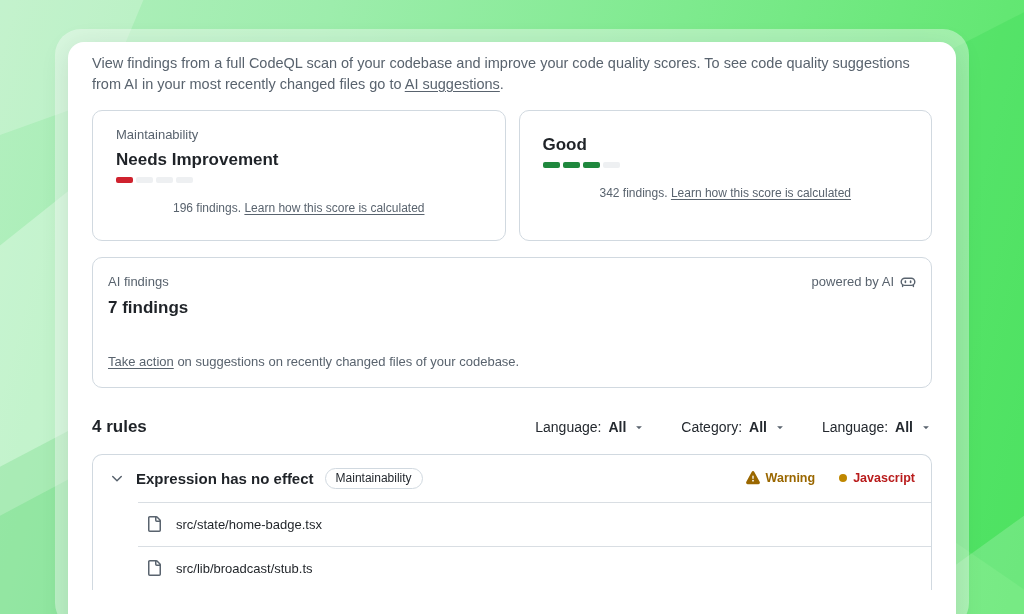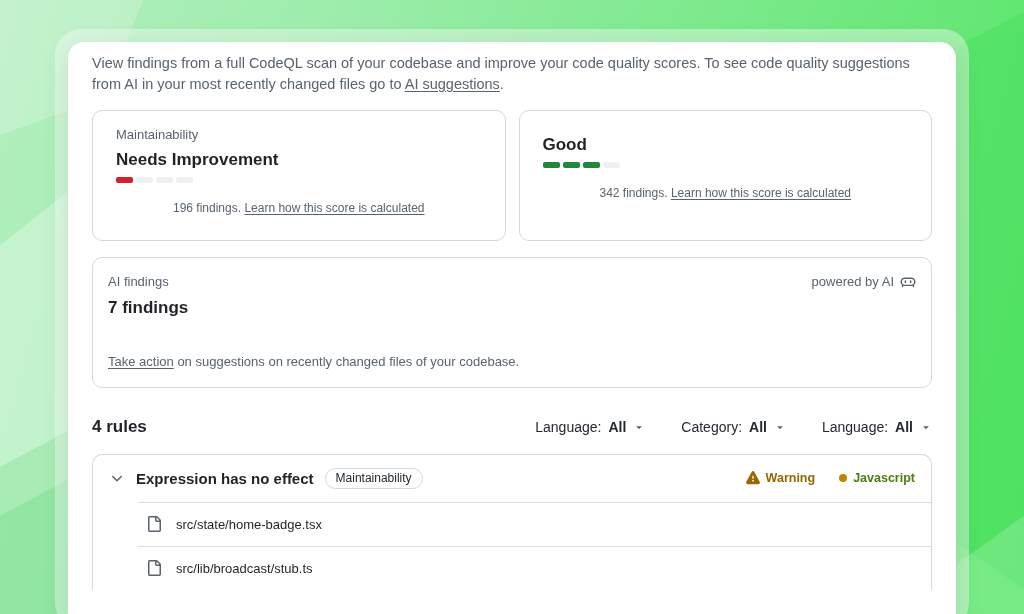--- a/index.html
+++ b/index.html
@@ -55,21 +55,21 @@
   .caret{color:#59636e;display:flex;}
   
   .rule-card{margin-top:17px;border:1px solid #d1d9e0;border-bottom:none;border-radius:10px 10px 0 0;overflow:hidden;background:#fff;}
   .rule-header{display:flex;align-items:center;gap:11px;padding:13px 16px;cursor:pointer;}
   .rule-title{font-size:15px;font-weight:700;}
   .rule-pill{border:1px solid #d1d9e0;border-radius:999px;font-size:12px;font-weight:400;color:#24292f;padding:2px 10px;line-height:15px;}
   .rule-meta{margin-left:auto;display:flex;align-items:center;gap:24px;}
   .meta-item{display:flex;align-items:center;gap:6px;font-size:12.5px;}
   .warning-text{color:var(--warning,#9a6700);font-weight:600;}
   .lang-dot{width:8px;height:8px;border-radius:50%;background:var(--language-dot,#bf8700);}
-  .lang-text{font-weight:700;color:#4d7c0f;}
+  .lang-text{font-weight:700;color:#b91c1c;}
   .file-row{margin-left:45px;border-top:1px solid #d9dee3;height:43px;display:flex;align-items:center;gap:14px;padding-left:8px;font-size:13px;color:#1f2328;cursor:pointer;}
   .icon{display:flex;color:#59636e;}
 </style>
 </head>
 <body>
 
 <div class="bg">
   <div class="facet facet-a"></div>
   <div class="facet facet-b"></div>
   <div class="facet facet-c"></div>

